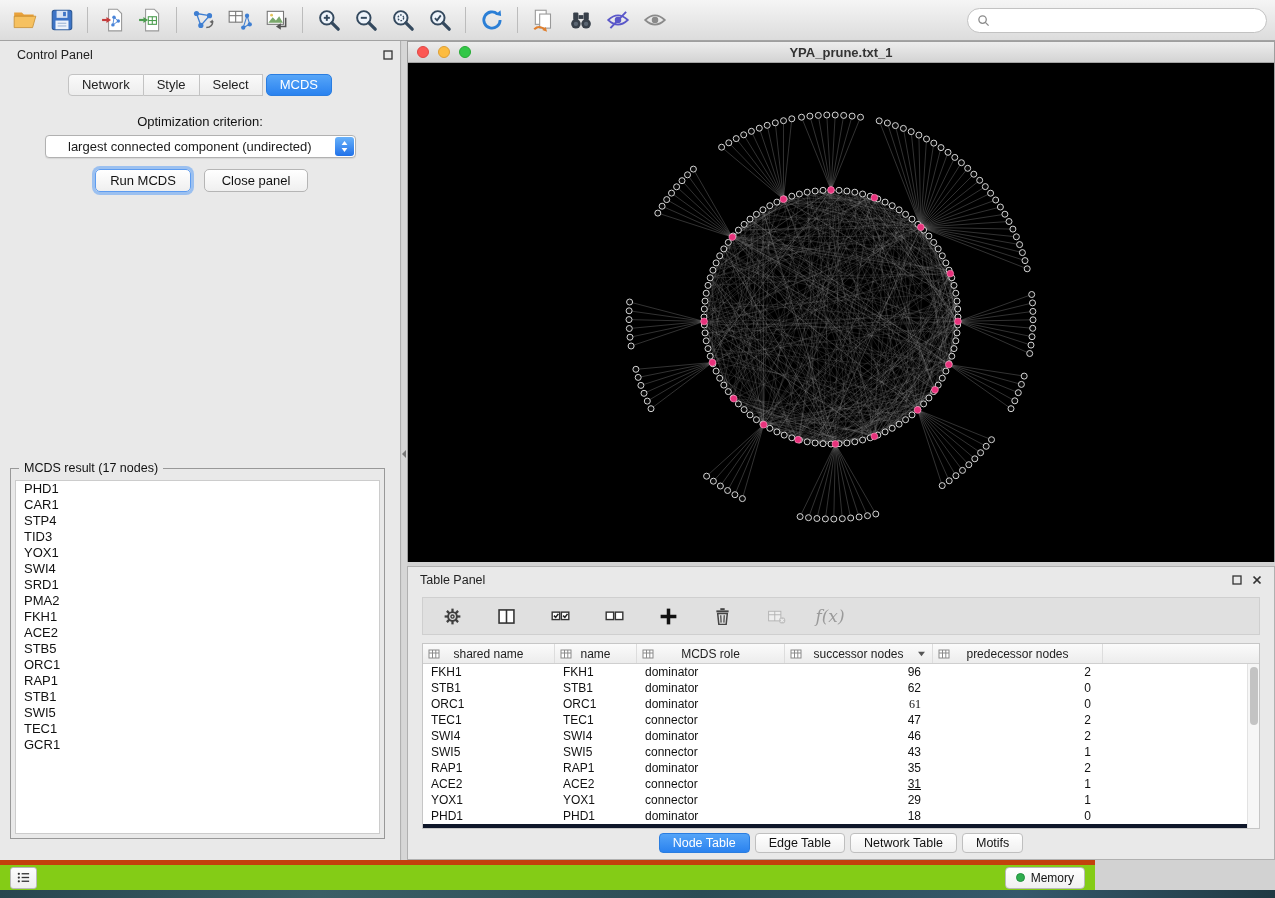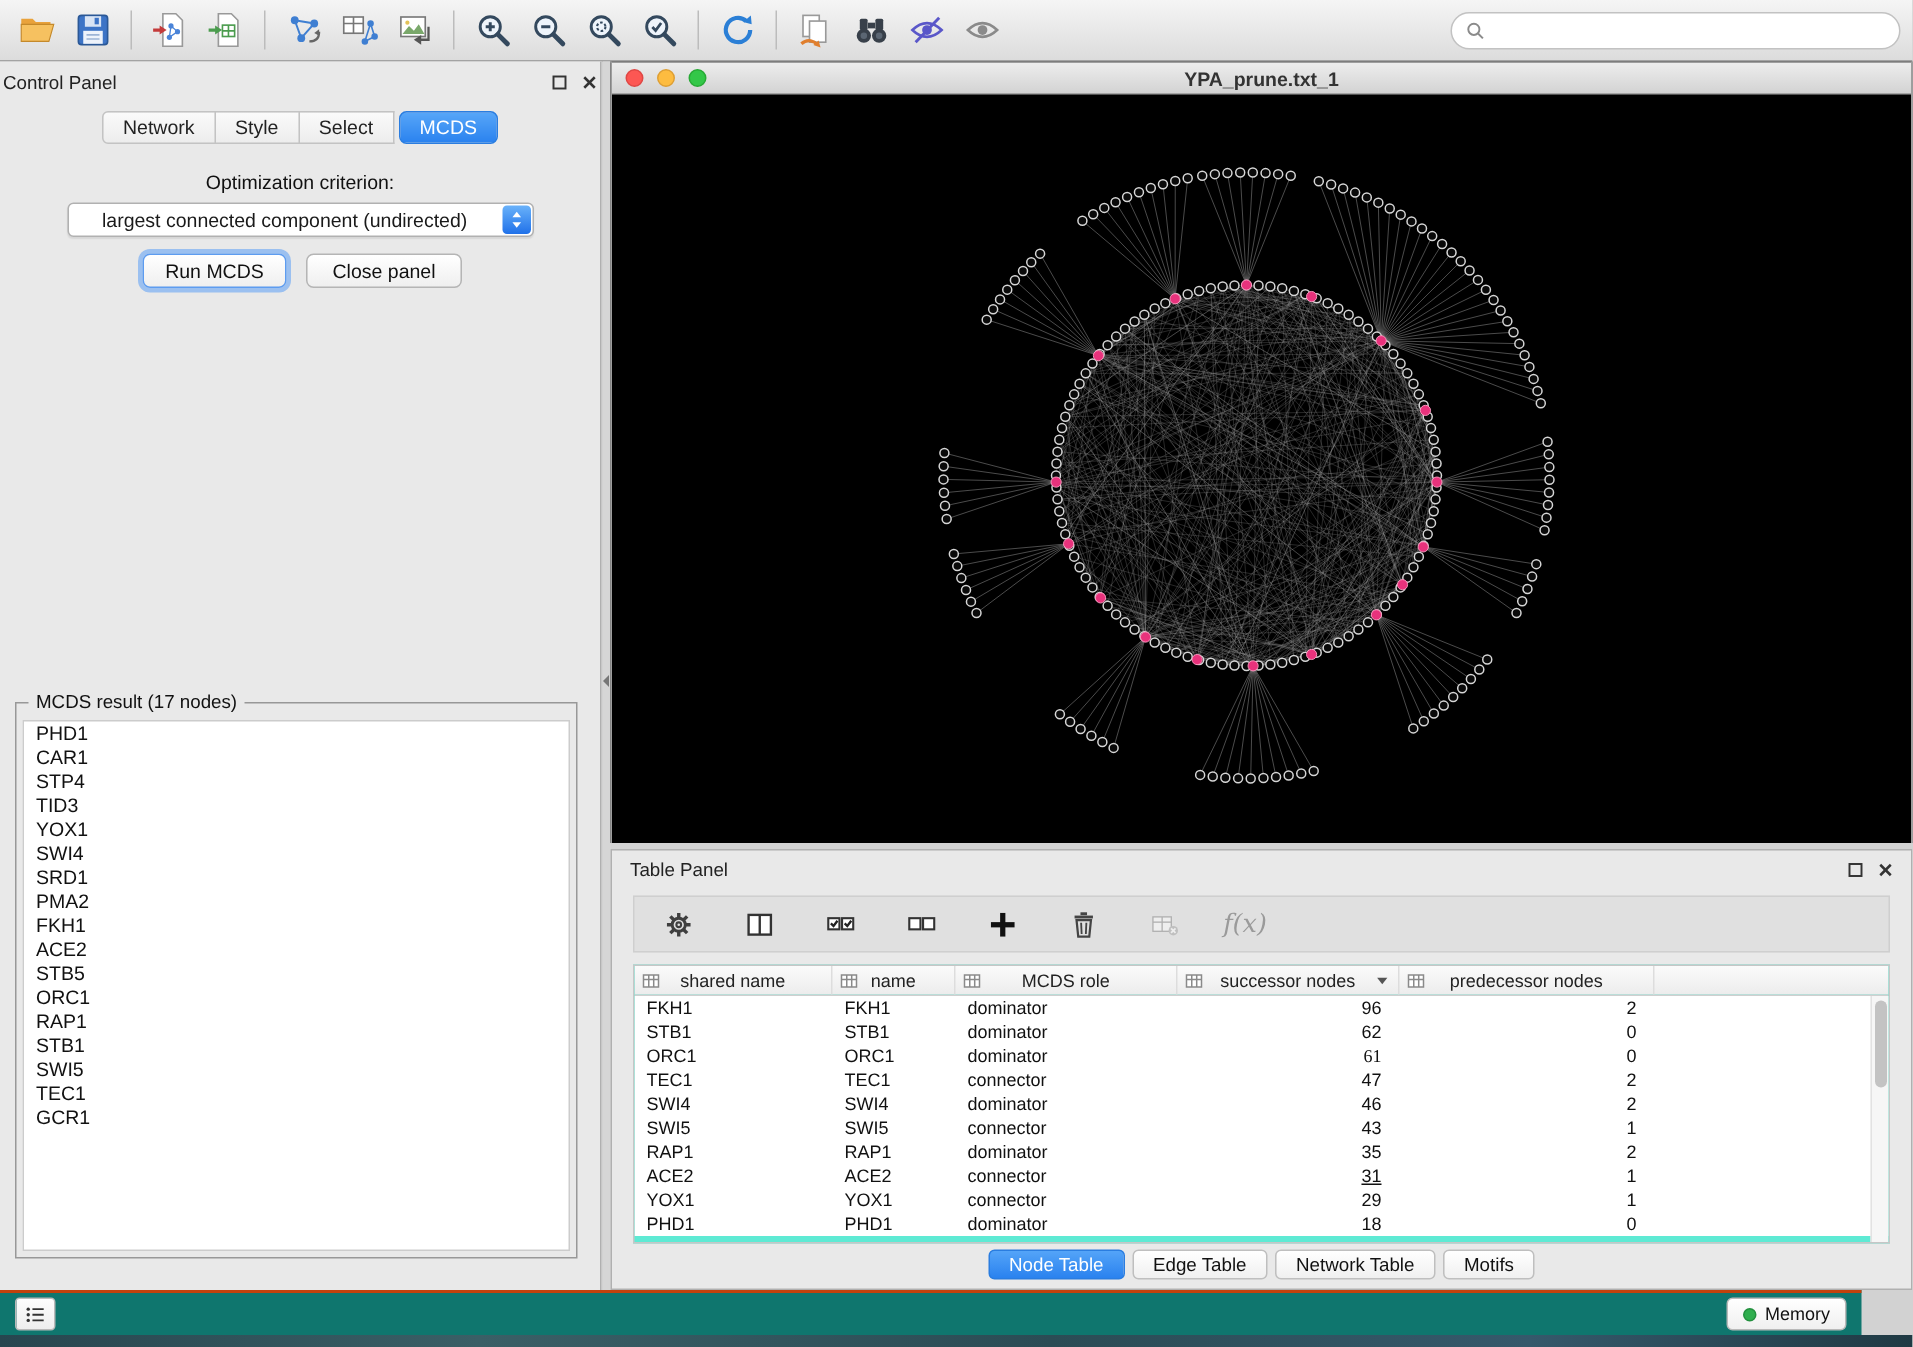--- a/index.html
+++ b/index.html
@@ -11,21 +11,21 @@
 .tb-icons{display:flex;align-items:center}
 .tb-btn{width:37px;height:34px;border:none;background:transparent;display:flex;align-items:center;justify-content:center;border-radius:4px;cursor:default}
 .tb-btn .icn,.icn{display:flex;align-items:center;justify-content:center}
 .tb-btn svg{width:26px;height:26px}
 .tb-sep{width:1px;height:26px;background:#bcbcbc;margin:0 7px}
 .tb-search{position:absolute;right:8px;top:8px;width:300px;height:25px;background:#fff;border:1px solid #c2c2c2;border-radius:13px;display:flex;align-items:center;padding:0 9px;gap:5px}
 .tb-search input{border:none;outline:none;flex:1;font-size:12px;background:transparent;font-family:inherit}
 
 
 .control-panel{position:absolute;left:0;top:41px;width:401px;height:819px;background:#e9e9e9;border-right:1px solid #b0b0b0}
-.cp-header{position:absolute;left:0;top:2px;width:100%;height:24px;display:flex;align-items:center;padding:0 2px}
+.cp-header{position:absolute;left:15px;top:2px;width:100%;height:24px;display:flex;align-items:center;padding:0 2px}
 .cp-title{font-size:12.5px;color:#222}
 .win-controls{margin-left:auto;display:flex;gap:10px;align-items:center}
 .cp-tabs{position:absolute;left:0;top:33px;width:100%;display:flex;justify-content:center;align-items:center}
 .cp-tab{height:22px;line-height:20px;padding:0 13px;font-size:13px;background:linear-gradient(#fafafa,#ededed);border:1px solid #c3c3c3;border-left:none;color:#222;cursor:default}
 .cp-tab:first-child{border-left:1px solid #c3c3c3;border-radius:4px 0 0 4px}
 .cp-tab.selected{background:linear-gradient(#57a6f8,#2a82ef);color:#fff;border:1px solid #2a7de0;border-radius:5px;margin-left:3px}
 .cp-opt-label{position:absolute;top:73px;width:100%;text-align:center;font-size:13px;color:#111}
 .cp-select{position:absolute;left:45px;top:94px;width:311px;height:23px;background:#fff;border:1px solid #b1b1b1;border-radius:4px;font-size:13px;line-height:21px;padding:0 26px 0 22px;white-space:nowrap;overflow:hidden;box-shadow:0 1px 1px rgba(0,0,0,.08)}
 .cp-select .stepper{position:absolute;right:1px;top:1px;width:19px;height:19px;border-radius:3px;background:linear-gradient(#69b2fa,#2071e9);display:flex;align-items:center;justify-content:center}
 .cp-btn{position:absolute;top:128px;height:23px;background:linear-gradient(#ffffff,#efefef);border:1px solid #b5b5b5;border-radius:5px;font-size:13px;font-family:inherit;color:#111;cursor:default}
@@ -52,39 +52,39 @@
 .nw-canvas{display:block;width:866px;height:498px;background:#000}
 
 
 .table-panel{position:absolute;left:407px;top:566px;width:868px;height:294px;background:#e9e9e9;border:1px solid #b0b0b0}
 .tp-header{height:26px;display:flex;align-items:center;padding:0 12px}
 .tp-title{font-size:12.5px;color:#222}
 .tp-toolbar{position:absolute;left:14px;right:14px;top:30px;height:38px;background:#e0e0e0;border:1px solid #cfcfcf;display:flex;align-items:center;padding:0 10px;gap:16px}
 .tp-tool-btn{width:38px;height:32px;background:transparent;border:none;display:flex;align-items:center;justify-content:center;cursor:default}
 .tp-tool-btn svg{width:21px;height:21px}
 .fx{font-family:"DejaVu Serif",serif;font-style:italic;font-size:17px;color:#9a9a9a}
-.tp-table{position:absolute;left:14px;right:14px;top:76px;bottom:30px;background:#5eead4;border:1px solid #c6c6c6;overflow:hidden}
+.tp-table{position:absolute;left:14px;right:14px;top:76px;bottom:30px;background:#0f172a;border:1px solid #c6c6c6;overflow:hidden}
 .tp-thead{display:flex;height:20px;background:linear-gradient(#fbfbfb,#ececec);border-bottom:1px solid #cfcfcf}
 .th{position:relative;display:flex;align-items:center;justify-content:center;font-size:12px;border-right:1px solid #ddd;color:#222}
 .th.filler{flex:1;border-right:none}
 .th .mini{position:absolute;left:5px;top:4px;display:flex}
 .th .chev{position:absolute;right:6px;top:7px;display:flex}
 .tp-tbody{position:relative}
 .tp-row{display:flex;height:16px;background:#fff}
 .td{font-size:12px;line-height:16px;overflow:hidden;white-space:nowrap;color:#111}
 .td.left{padding-left:8px}
 .td.right{text-align:right;padding-right:12px}
 .tp-scroll{position:absolute;right:0;top:20px;bottom:0;width:12px;background:#f6f6f6;border-left:1px solid #e2e2e2}
 .tp-thumb{position:absolute;left:2px;top:3px;width:8px;height:58px;background:#c3c3c3;border-radius:4px}
 .tp-tabs{position:absolute;left:0;right:0;bottom:6px;display:flex;justify-content:center;gap:5px}
 .tp-tab{height:20px;line-height:18px;padding:0 13px;background:linear-gradient(#fff,#f0f0f0);border:1px solid #bfbfbf;border-radius:4px;font-size:12.5px;color:#111;cursor:default}
 .tp-tab.selected{background:linear-gradient(#54a4f8,#2a82ef);border-color:#2a7de0;color:#fff}
 
 
-.status-bar{position:absolute;left:0;top:860px;width:1241px;height:30px;background:#0f766e;border-top:2px solid #c2410c;display:flex;align-items:center;padding:0 10px}
+.status-bar{position:absolute;left:0;top:860px;width:1095px;height:30px;background:#84cc16;border-top:5px solid #c2410c;display:flex;align-items:center;padding:0 10px}
 .sb-left-btn{width:27px;height:22px;background:linear-gradient(#fdfdfd,#eeeeee);border:1px solid #b9b9b9;border-radius:3px;display:flex;align-items:center;justify-content:center}
 .sb-memory{margin-left:auto;height:22px;padding:0 10px;display:flex;align-items:center;gap:6px;background:linear-gradient(#ffffff,#f0f0f0);border:1px solid #b9b9b9;border-radius:4px;font-size:12px;color:#111}
 .mem-dot{width:9px;height:9px;border-radius:50%;background:#2fae4e;border:1px solid #22903e}
 .desktop-strip{position:absolute;left:0;top:890px;width:1275px;height:8px;background:linear-gradient(90deg,#27464f,#3a5f66 25%,#2b4c55 55%,#35596b 80%,#203a44)}
 </style>
 </head>
 <body>
 
 <div class="toolbar">
   <div class="tb-icons">

